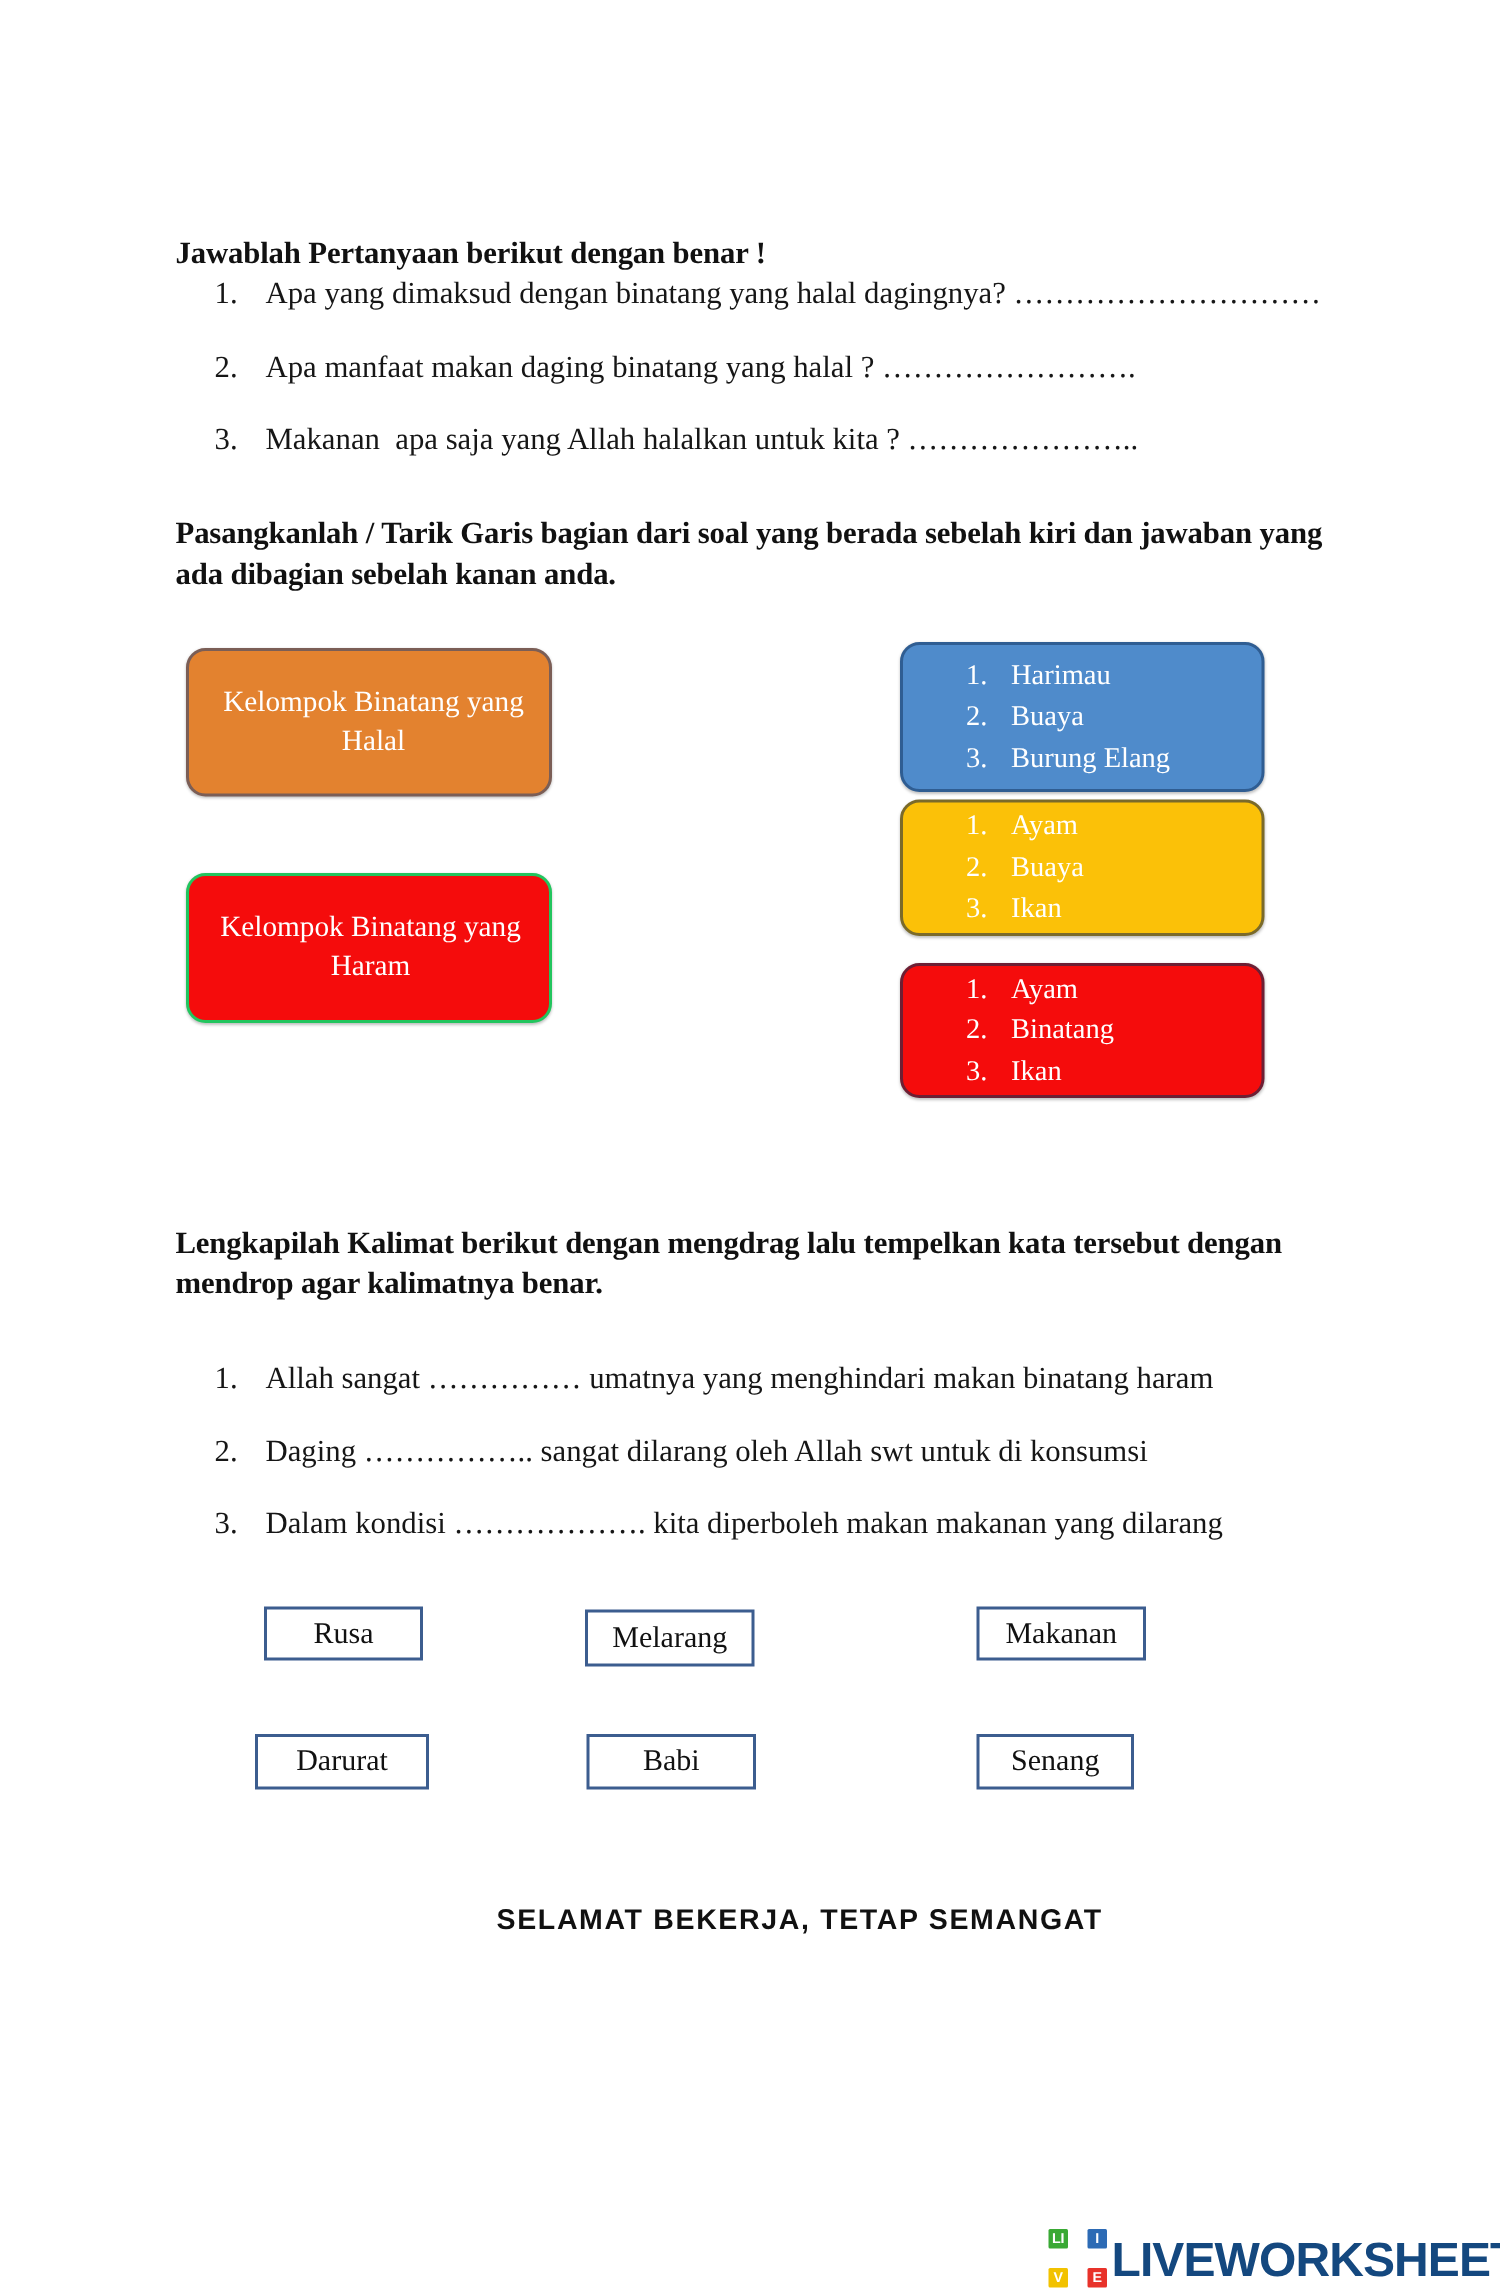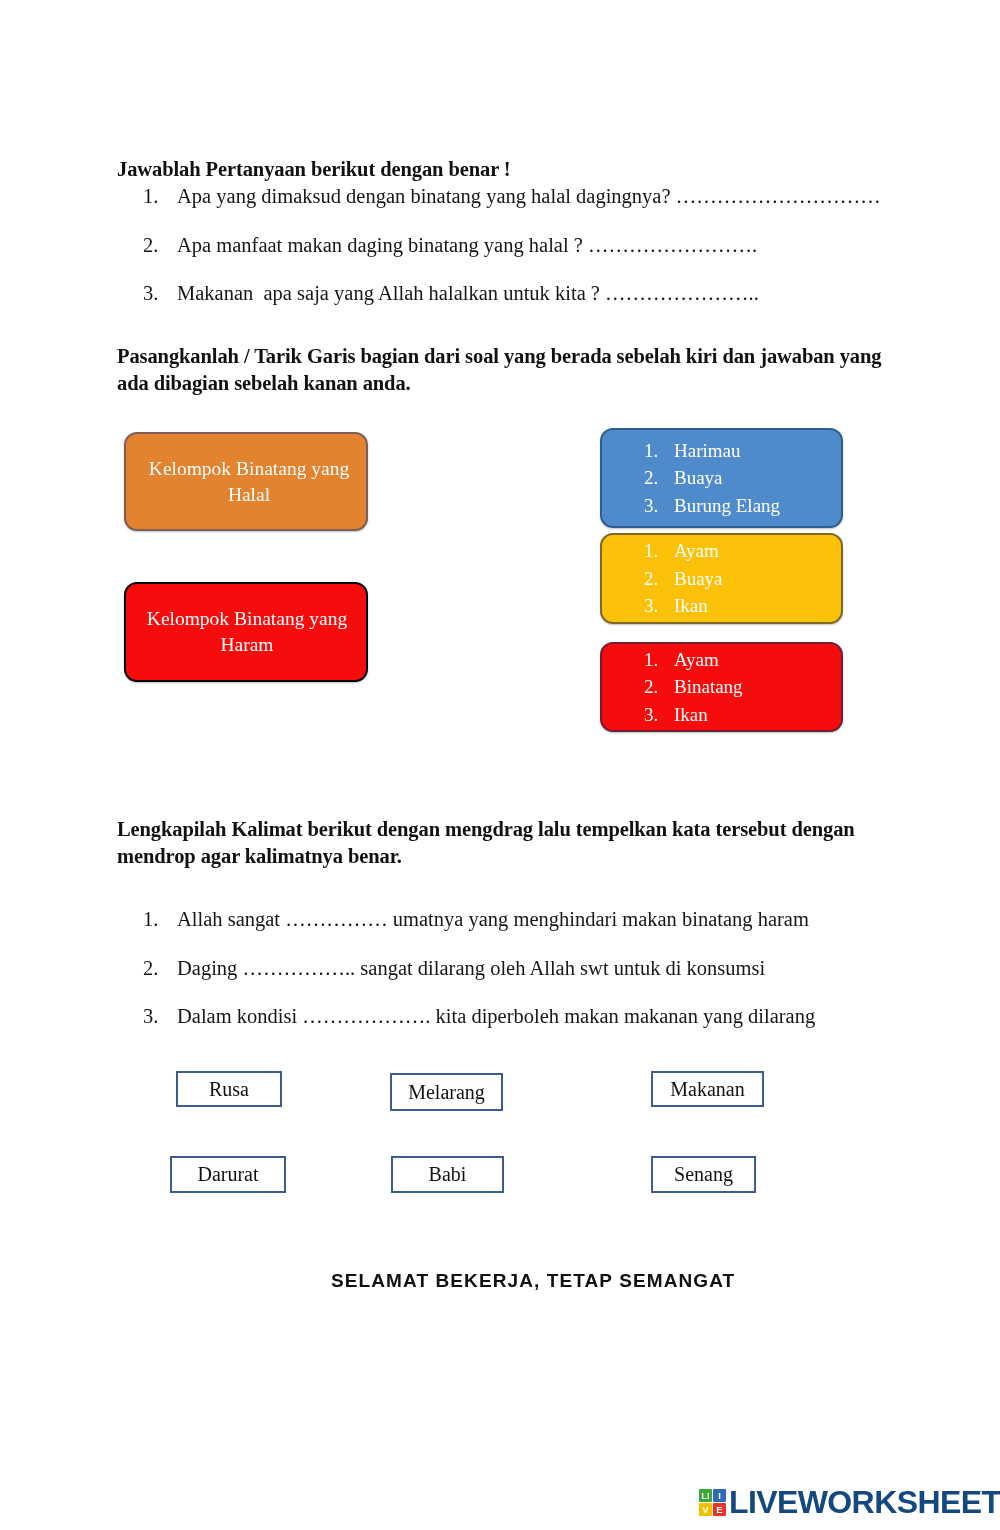--- a/index.html
+++ b/index.html
@@ -51,21 +51,21 @@
     justify-content: center;
     text-align: center;
     color: #ffffff;
     font-size: 19.5px;
     line-height: 1.32;
     padding: 4px 14px;
     box-shadow: 0 1px 2px rgba(0,0,0,0.25);
   }
   .mbox.left-label { border: 2px solid #7b5e56; }
   .mbox-orange { background: #e3822f; border-color: #8a6b4e; padding-left: 20px; }
-  .mbox-red    { background: #f50c0c; border: 2px solid #000000; padding-left: 16px; }
+  .mbox-red    { background: #f50c0c; border: 2px solid #22c55e; padding-left: 16px; }
 
   .abox {
     position: absolute;
     border-radius: 13px;
     color: #ffffff;
     font-size: 19px;
     line-height: 1.45;
     padding: 11px 0 11px 0;
     box-shadow: 0 1px 2px rgba(0,0,0,0.25);
     display: flex;
@@ -102,21 +102,21 @@
     color: #111111;
     white-space: nowrap;
   }
 
   
   .logo { position: absolute; display: flex; align-items: center; }
   .logo-mark {
     display: grid;
     grid-template-columns: 13px 13px;
     grid-template-rows: 13px 13px;
-    gap: 1px;
+    gap: 13px;
     margin-right: 3px;
   }
   .logo-cell {
     display: flex;
     align-items: center;
     justify-content: center;
     font-family: "Liberation Sans", sans-serif;
     font-weight: bold;
     font-size: 9.5px;
     color: #ffffff;

